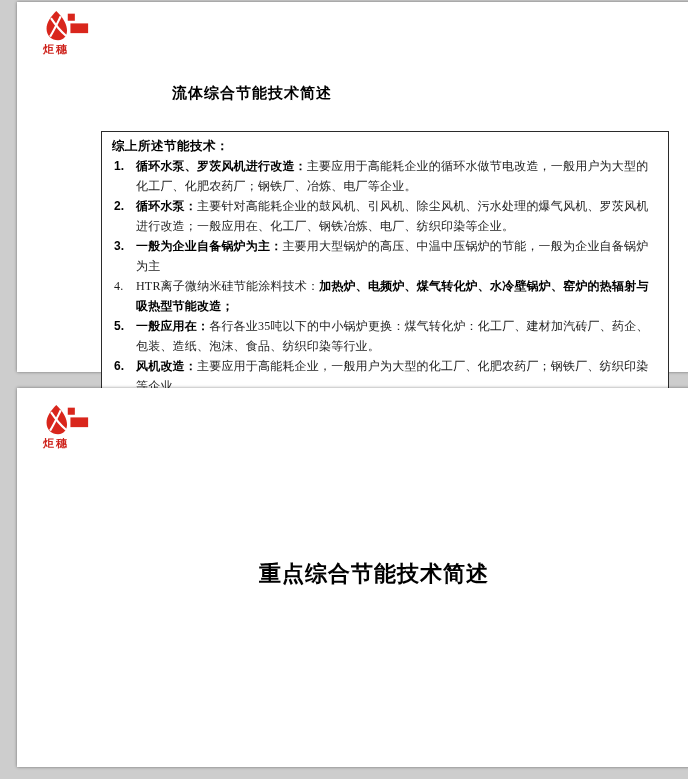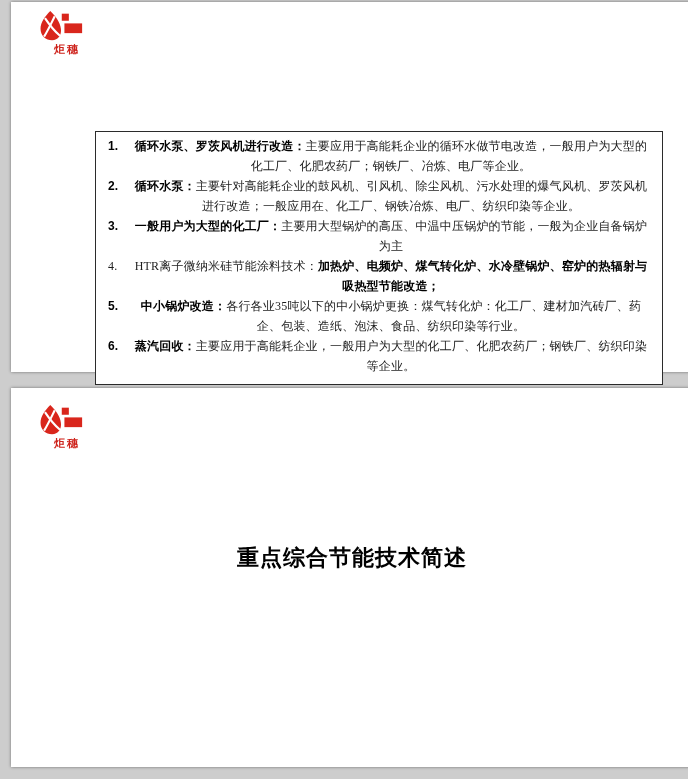--- a/index.html
+++ b/index.html
@@ -2,21 +2,21 @@
 <html><head>
 <meta charset="utf-8">
 <style>
   html,body { margin:0; padding:0; }
   body {
     width:688px; height:779px;
     background:#cdcdcd;
     font-family:"Liberation Serif","DejaVu Serif",serif;
     overflow:hidden;
   }
-  .page { padding:2px 3px 0 11px;text-align:center; }
+  .page { padding:2px 3px 0 17px; }
   .slide {
     position:relative;
     background:#ffffff;
     width:682px;
     box-shadow:0 0 3px rgba(0,0,0,0.45);
     box-sizing:border-box;
   }
   .slide-1 { height:370px; margin-bottom:16px; }
   .slide-2 { height:379px; }
 
@@ -58,21 +58,21 @@
     letter-spacing:0.2px;
   }
   .item-num { position:absolute; left:2px; color:#1c1c1c; }
   .b {
     font-weight:bold; color:#000;
     font-family:"Liberation Sans","DejaVu Sans",sans-serif;
   }
 
   
   .slide2-title {
-    position:absolute; left:226px; top:155px; margin:0;
+    position:absolute; left:226px; top:155px; margin:16px;
     font-size:22px; font-weight:bold; color:#000;
     font-family:"Liberation Sans","DejaVu Sans",sans-serif;
     letter-spacing:1px;
   }
 </style>
 </head>
 <body>
 
 <div class="page">
 
@@ -82,29 +82,31 @@
       <svg width="46" height="31" viewBox="0 0 52 35">
         <path d="M15,0 C9,6 4,13 4,20 C4,28 10,33 17,33 C24,33 28,27 27,20 C26,12 21,6 15,0 Z" fill="#d9261c"></path>
         <path d="M9,8 C13,14 19,22 26,28" stroke="#ffffff" stroke-width="2.4" fill="none"></path>
         <path d="M20,6 C17,12 13,21 8,29" stroke="#ffffff" stroke-width="2.4" fill="none"></path>
         <rect x="28" y="3" width="8" height="8" fill="#d9261c"></rect>
         <rect x="31" y="14" width="20" height="11" fill="#d9261c"></rect>
       </svg>
       <div class="logo-text">炬穗</div>
     </div>
 
+    <h1 class="slide1-title">流体综合节能技术简述</h1>
 
     <div class="textbox">
+      <div class="box-header">综上所述节能技术：</div>
       <ol class="tech-list">
           <li><span class="item-num b">1.</span><span class="item-lead b">循环水泵、罗茨风机进行改造：</span><span class="item-body">主要应用于高能耗企业的循环水做节电改造，一般用户为大型的化工厂、化肥农药厂；钢铁厂、冶炼、电厂等企业。</span></li>
           <li><span class="item-num b">2.</span><span class="item-lead b">循环水泵：</span><span class="item-body">主要针对高能耗企业的鼓风机、引风机、除尘风机、污水处理的爆气风机、罗茨风机进行改造；一般应用在、化工厂、钢铁冶炼、电厂、纺织印染等企业。</span></li>
-          <li><span class="item-num b">3.</span><span class="item-lead b">一般用户为大型的化工厂：</span><span class="item-body">主要用大型锅炉的高压、中温中压锅炉的节能，一般为企业自备锅炉为主</span></li>
+          <li><span class="item-num b">3.</span><span class="item-lead b">一般为企业自备锅炉为主：</span><span class="item-body">主要用大型锅炉的高压、中温中压锅炉的节能，一般为企业自备锅炉为主</span></li>
           <li><span class="item-num">4.</span><span class="item-lead">HTR离子微纳米硅节能涂料技术：</span><span class="item-body b">加热炉、电频炉、煤气转化炉、水冷壁锅炉、窑炉的热辐射与吸热型节能改造；</span></li>
-          <li><span class="item-num b">5.</span><span class="item-lead b">中小锅炉改造：</span><span class="item-body">各行各业35吨以下的中小锅炉更换：煤气转化炉：化工厂、建材加汽砖厂、药企、包装、造纸、泡沫、食品、纺织印染等行业。</span></li>
-          <li><span class="item-num b">6.</span><span class="item-lead b">蒸汽回收：</span><span class="item-body">主要应用于高能耗企业，一般用户为大型的化工厂、化肥农药厂；钢铁厂、纺织印染等企业。</span></li>
+          <li><span class="item-num b">5.</span><span class="item-lead b">一般应用在：</span><span class="item-body">各行各业35吨以下的中小锅炉更换：煤气转化炉：化工厂、建材加汽砖厂、药企、包装、造纸、泡沫、食品、纺织印染等行业。</span></li>
+          <li><span class="item-num b">6.</span><span class="item-lead b">风机改造：</span><span class="item-body">主要应用于高能耗企业，一般用户为大型的化工厂、化肥农药厂；钢铁厂、纺织印染等企业。</span></li>
         </ol>
     </div>
   </div>
 
   <div class="slide slide-2">
 
     <div class="logo">
       <svg width="46" height="31" viewBox="0 0 52 35">
         <path d="M15,0 C9,6 4,13 4,20 C4,28 10,33 17,33 C24,33 28,27 27,20 C26,12 21,6 15,0 Z" fill="#d9261c"></path>
         <path d="M9,8 C13,14 19,22 26,28" stroke="#ffffff" stroke-width="2.4" fill="none"></path>

